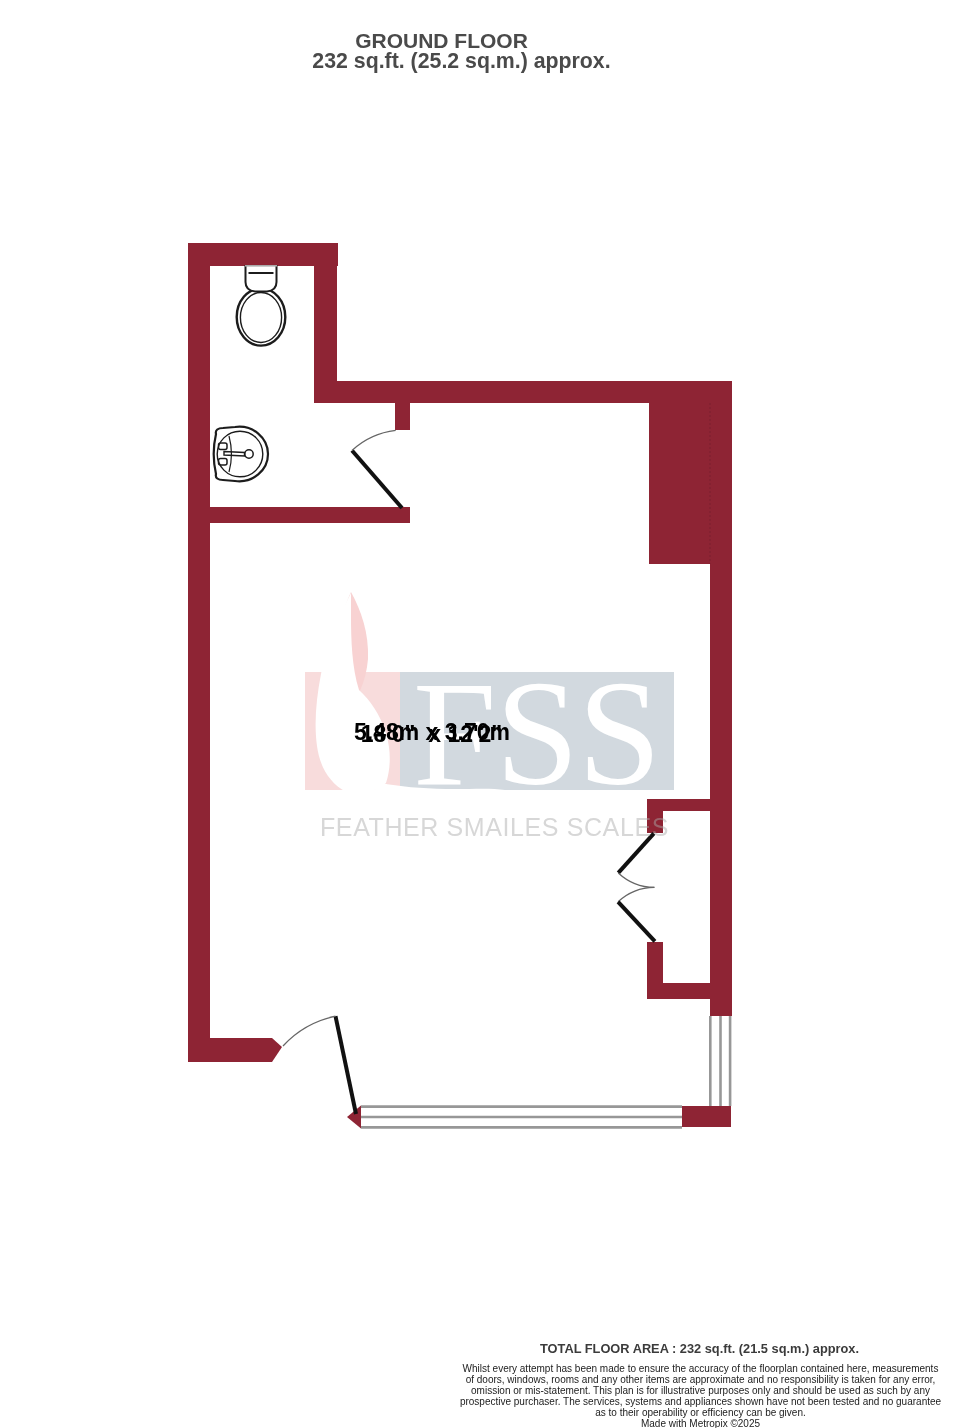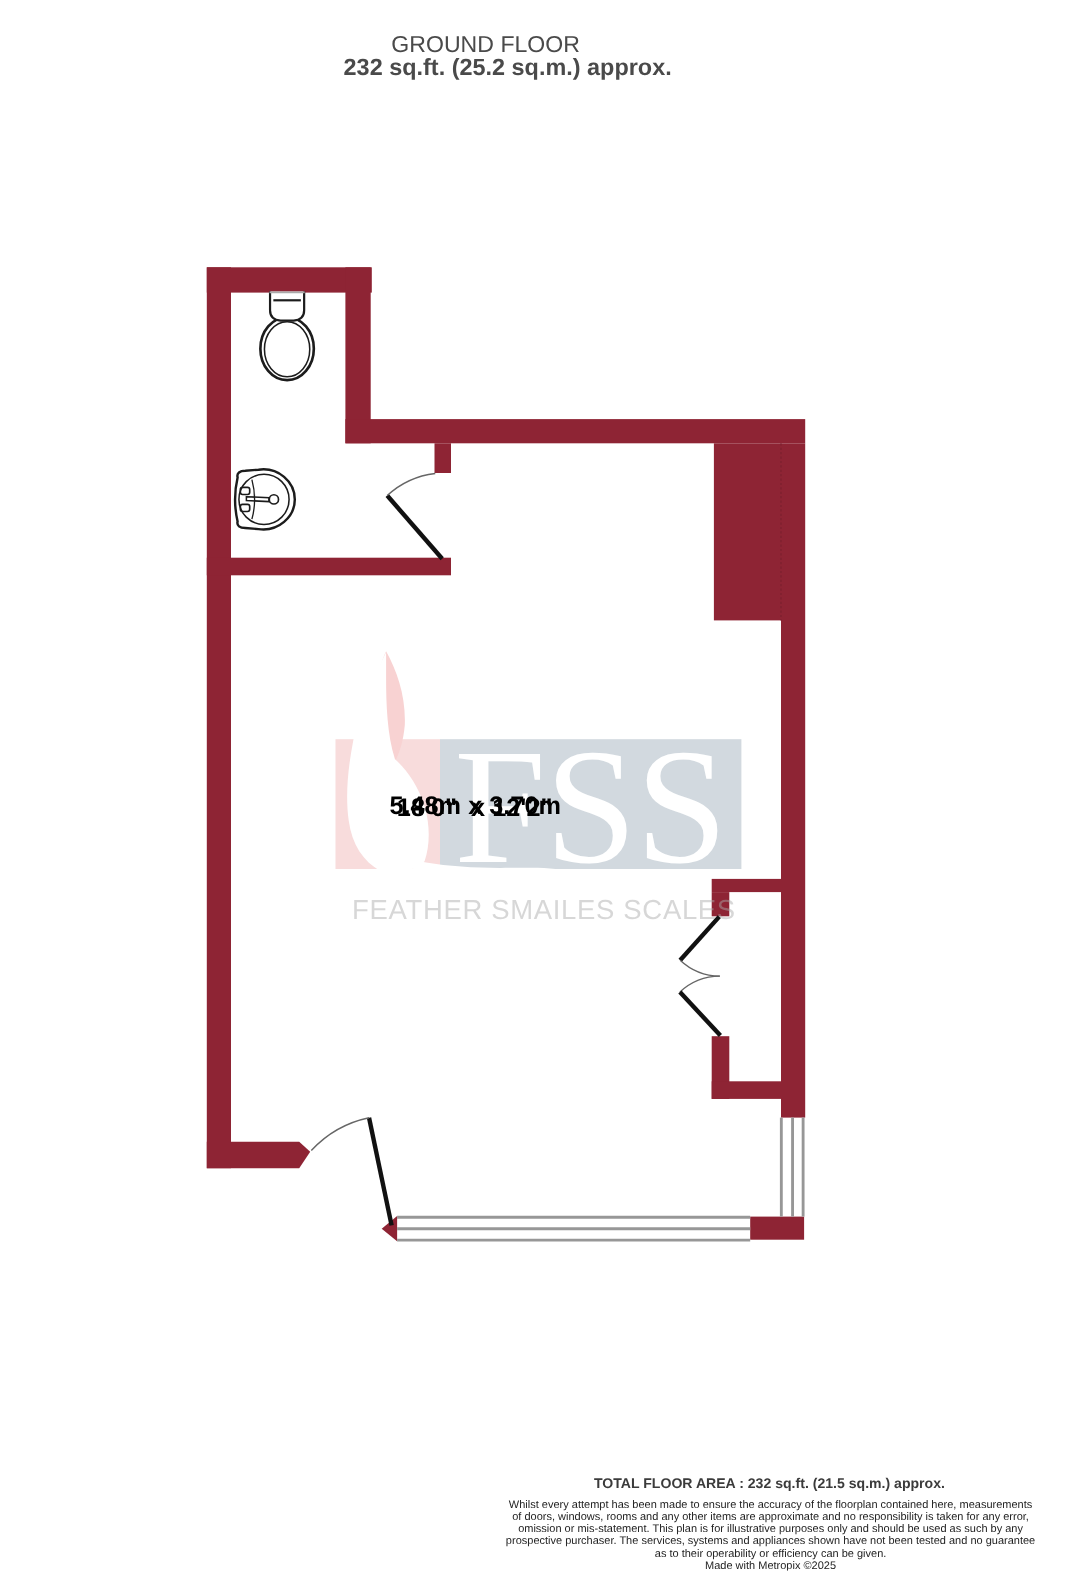--- a/index.html
+++ b/index.html
@@ -4,21 +4,21 @@
 <style>
   html,body{margin:0;padding:0;background:#ffffff;}
   #page{position:relative;width:980px;height:1428px;background:#ffffff;overflow:hidden;
         font-family:"Liberation Sans", sans-serif;}
   .t{position:absolute;white-space:pre;}
 </style>
 </head>
 <body>
 <div id="page">
 
-<div class="t" style="left:0;top:30px;width:883px;text-align:center;font-size:21px;font-weight:normal;color:#4a4a4a;line-height:21px;">GROUND FLOOR</div>
+<div class="t" style="left:0;top:30px;width:883px;text-align:center;font-size:21px;font-weight:bold;color:#4a4a4a;line-height:21px;">GROUND FLOOR</div>
 
 <div class="t" style="left:0;top:50.5px;width:923px;text-align:center;font-size:21.3px;font-weight:bold;color:#4a4a4a;line-height:21px;">232 sq.ft. (25.2 sq.m.) approx.</div>
 
 <svg width="980" height="1428" style="position:absolute;left:0;top:0">
 
   <rect x="305" y="672" width="95" height="118" fill="#f8dcdc"></rect>
 
   <rect x="400" y="672" width="274" height="118" fill="#d2d9df"></rect>
 
   <text x="413" y="784" font-family="Liberation Serif, serif" font-size="150" letter-spacing="-1" fill="#ffffff">FSS</text>

